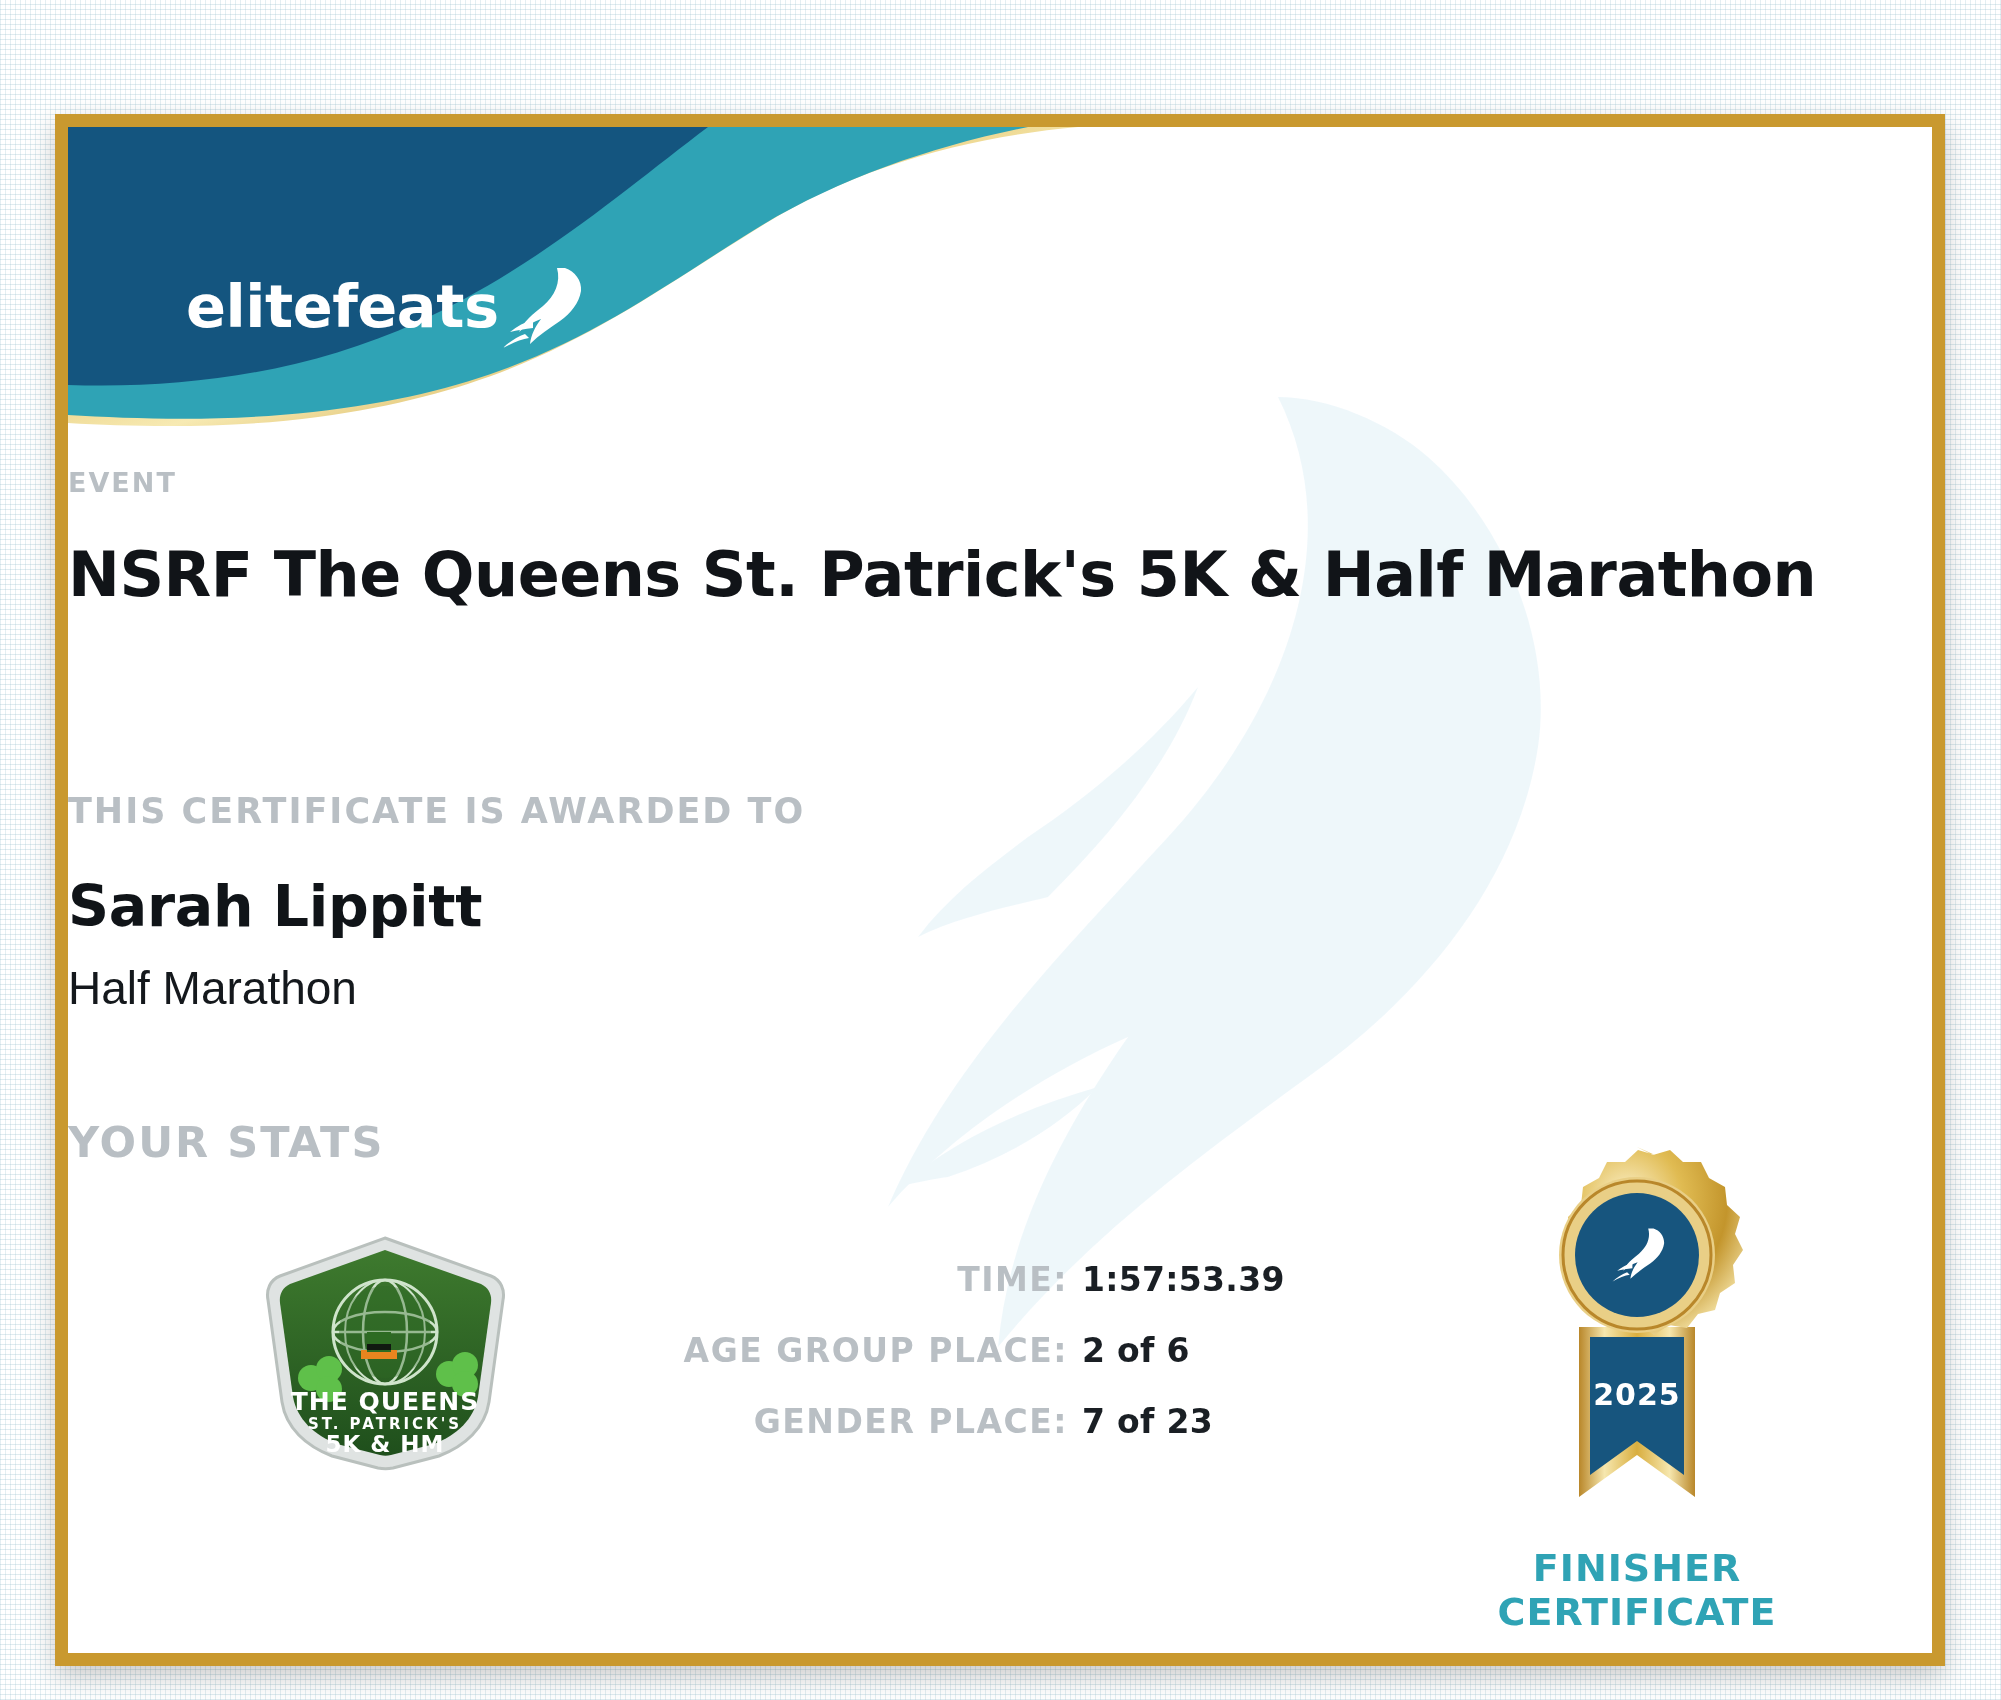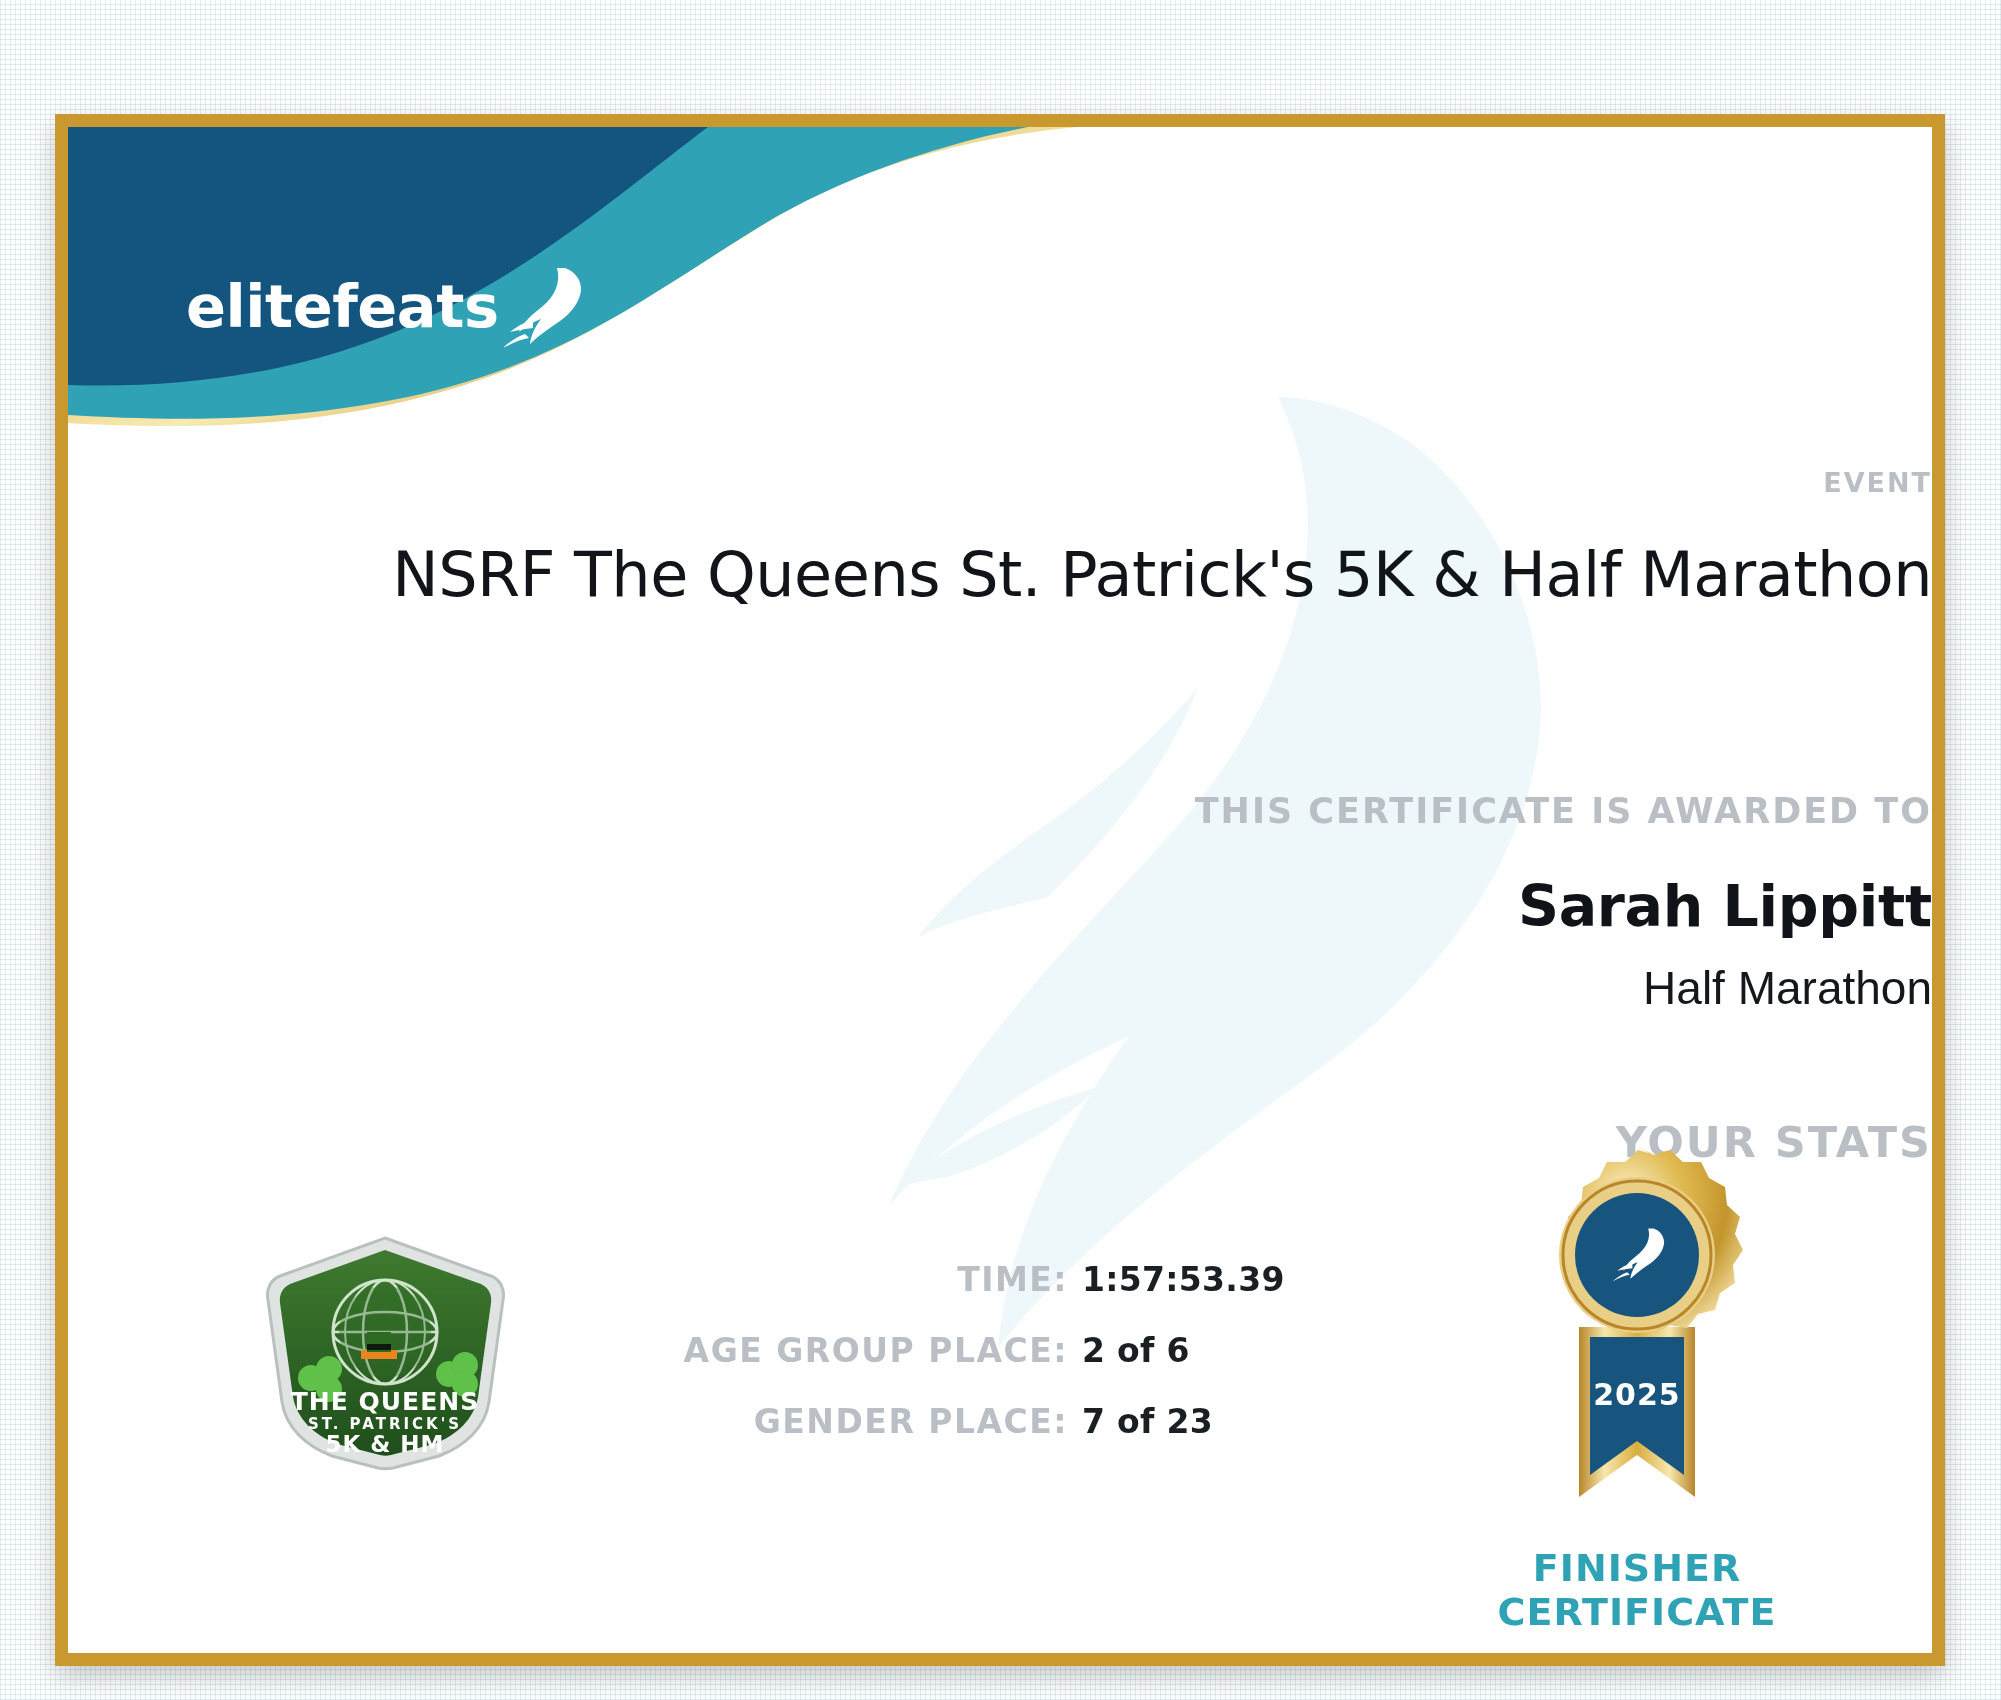--- a/index.html
+++ b/index.html
@@ -92,34 +92,33 @@
     line-height: 1;
   }
   .logo-mark { margin-left: -4px; margin-top: 2px; }
 
   
   .content {
     position: absolute;
     left: 0;
     top: 340px;
     width: 100%;
-    text-align: right;
+    text-align: left;
     z-index: 5;
-    padding-left: 7px;
   }
   .label {
     font-family: "DejaVu Sans", sans-serif;
     color: #b9bfc4;
     font-weight: bold;
     letter-spacing: 2px;
   }
   .event-label { font-size: 27px; }
   .event-name {
     font-family: "DejaVu Sans", sans-serif;
-    font-weight: normal;
+    font-weight: bold;
     font-size: 62px;
     color: #111418;
     letter-spacing: -0.5px;
     margin-top: 40px;
   }
   .awarded-label {
     font-size: 35px;
     margin-top: 180px;
   }
   .recipient {

